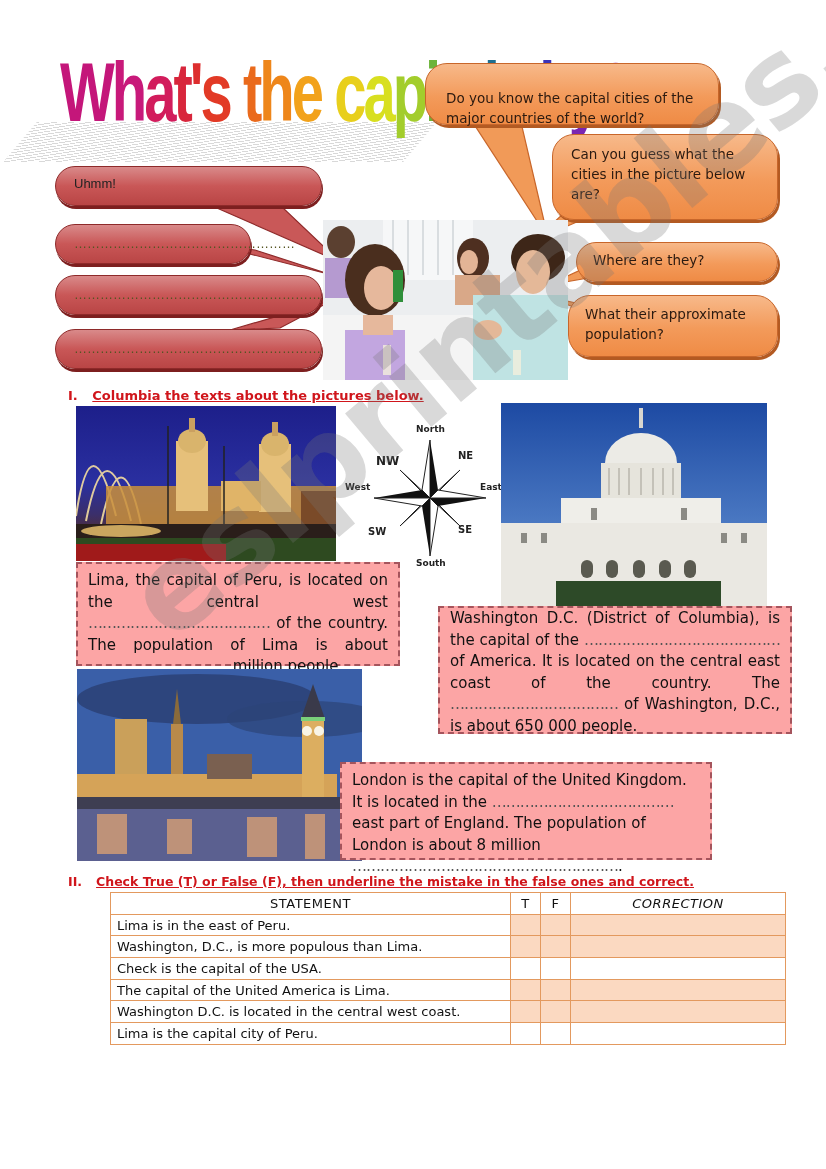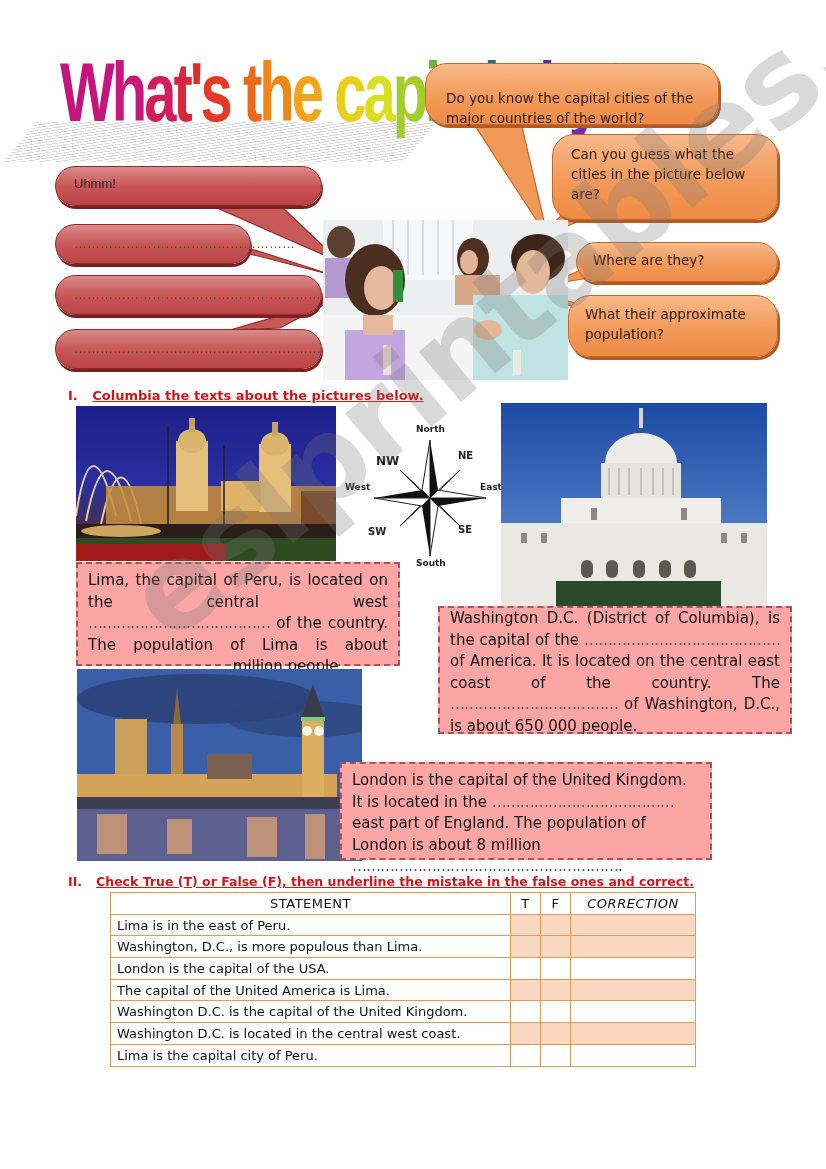--- a/index.html
+++ b/index.html
@@ -300,21 +300,21 @@
   <span>London is the capital of the United Kingdom. It is located in the</span>
   <span class="blank">…………………………………</span>
   <span>east part of England. The population of London is about 8 million</span>
   <span class="blank">…………………………………………………</span><span>.</span>
 </div>
 
 <div class="abs heading" style="left:68px;top:874px;font-size:12.5px;">
   <span style="margin-right:14px;">II.</span><span class="txt">Check True (T) or False (F), then underline the mistake in the false ones and correct.</span>
 </div>
 
-<table class="abs" style="left:110px;top:892px;width:586px;">
+<table class="abs" style="left:110px;top:892px;width:676px;">
   <thead>
     <tr>
       <th style="width:400px;">STATEMENT</th>
       <th style="width:30px;">T</th>
       <th style="width:30px;">F</th>
       <th style="font-style:italic;text-align:center;">CORRECTION</th>
     </tr>
   </thead>
   <tbody id="tbody">
       <tr class="shade">
@@ -323,37 +323,31 @@
         <td class="cell"></td>
         <td class="cell"></td>
       </tr>
       <tr class="shade">
         <td>Washington, D.C., is more populous than Lima.</td>
         <td class="cell"></td>
         <td class="cell"></td>
         <td class="cell"></td>
       </tr>
       <tr>
-        <td>London is the capital of the USA.</td>
+        <td>Check is the capital of the USA.</td>
         <td class="cell"></td>
         <td class="cell"></td>
         <td class="cell"></td>
       </tr>
       <tr class="shade">
         <td>The capital of the United America is Lima.</td>
         <td class="cell"></td>
         <td class="cell"></td>
         <td class="cell"></td>
       </tr>
-      <tr>
-        <td>Washington D.C. is the capital of the United Kingdom.</td>
-        <td class="cell"></td>
-        <td class="cell"></td>
-        <td class="cell"></td>
-      </tr>
       <tr class="shade">
         <td>Washington D.C. is located in the central west coast.</td>
         <td class="cell"></td>
         <td class="cell"></td>
         <td class="cell"></td>
       </tr>
       <tr>
         <td>Lima is the capital city of Peru.</td>
         <td class="cell"></td>
         <td class="cell"></td>

